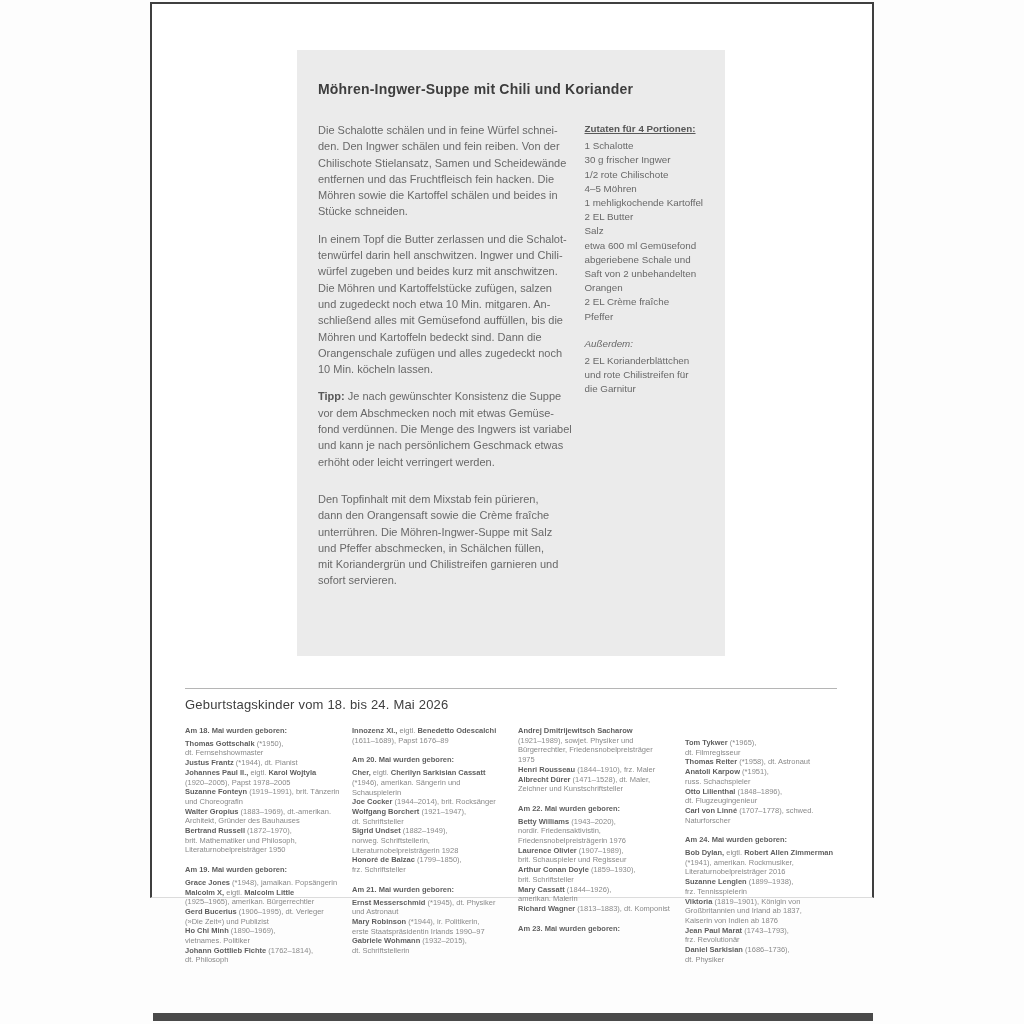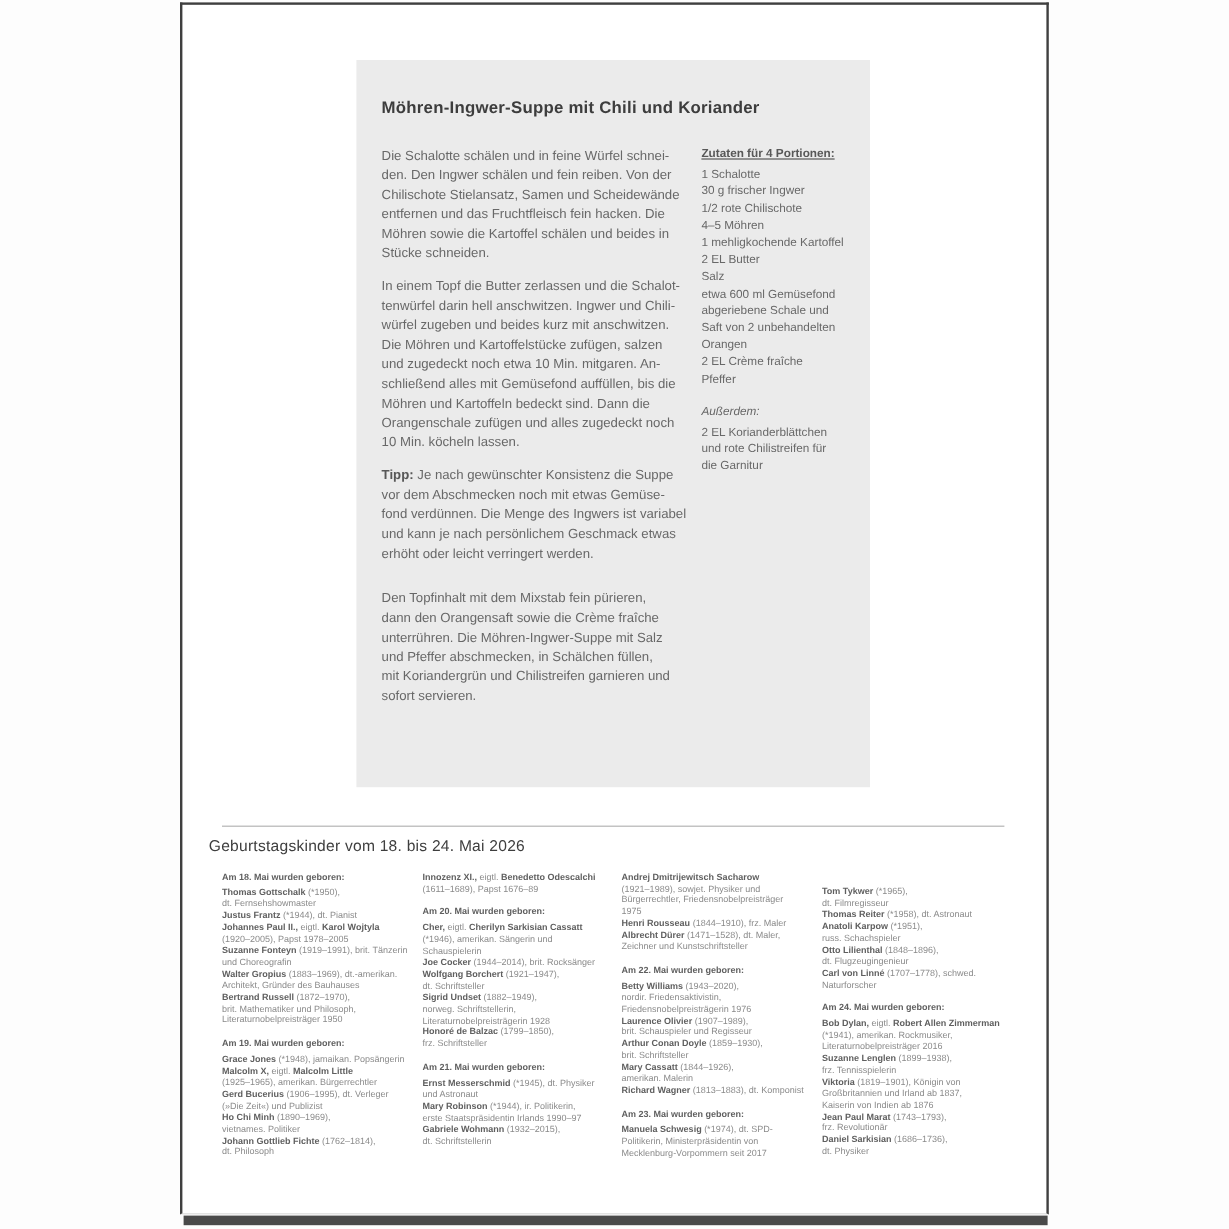--- a/index.html
+++ b/index.html
@@ -11,21 +11,21 @@
     --small_color:#8a8a8a;
     --small_bold:#5f5f5f;
     --rule:#b5b5b5;
   }
   *{margin:0;padding:0;box-sizing:border-box;}
   html,body{width:1024px;height:1024px;background:#fdfdfd;
     font-family:"Liberation Sans","DejaVu Sans",sans-serif;}
   .stage{position:relative;width:1024px;height:1024px;overflow:hidden;background:#fdfdfd;}
 
   
-  .sheet{position:absolute;left:150px;top:2px;width:724px;height:1010px;background:#ffffff;
+  .sheet{position:absolute;left:150px;top:2px;width:724px;height:896px;background:#ffffff;
     border-top:2px solid var(--sheet_edge);
     border-left:2px solid var(--sheet_edge);
     border-right:2px solid var(--sheet_edge);
     border-bottom:1px solid #dcdcdc;}
   .bottom-bar{position:absolute;left:153px;top:1013px;width:720px;height:8px;background:var(--bar);}
 
   
   .card{position:absolute;left:145px;top:46px;width:428px;height:606px;background:var(--card_bg);
     padding:31px 21px 0 21px;}
   .card-title{font-size:14px;font-weight:bold;color:var(--title_color);letter-spacing:.2px;}
@@ -36,21 +36,21 @@
   .instructions p:last-child{margin-top:21px;}
   .instructions b{font-weight:bold;color:#585858;}
   .ingredients{width:126px;font-size:9.8px;line-height:14.2px;color:var(--body_color);}
   .ing-heading{font-weight:bold;color:#585858;margin-bottom:3px;text-decoration:underline;}
   .ing-lines{white-space:pre;}
   .ing-extra-heading{font-style:italic;margin-top:13px;margin-bottom:3px;}
   .ing-extra-lines{white-space:pre;}
 
   
   .bday-rule{position:absolute;left:33px;top:684px;width:652px;height:1px;background:var(--rule);}
-  .bday-heading{position:absolute;left:22px;top:693px;font-size:13px;color:#3e3e3e;letter-spacing:.2px;}
+  .bday-heading{position:absolute;left:33px;top:693px;font-size:13px;color:#3e3e3e;letter-spacing:.2px;}
   .bday-col{position:absolute;top:722px;width:162px;font-size:7.5px;line-height:9.7px;
     color:var(--small_color);}
   .bday-col b{font-weight:bold;color:var(--small_bold);}
   .col-0{left:33px;} .col-1{left:200px;} .col-2{left:366px;} .col-3{left:533px;margin-top:12px;}
   .bday-section{margin-bottom:10px;}
   .bday-header{font-weight:bold;color:var(--small_bold);margin-bottom:3px;}
   .bday-body{white-space:pre;}
 </style>
 </head>
 <body>
@@ -191,23 +191,20 @@
 <b>Laurence Olivier</b> (1907–1989),
 brit. Schauspieler und Regisseur
 <b>Arthur Conan Doyle</b> (1859–1930),
 brit. Schriftsteller
 <b>Mary Cassatt</b> (1844–1926),
 amerikan. Malerin
 <b>Richard Wagner</b> (1813–1883), dt. Komponist</div>
         </div>
         <div class="bday-section">
           <div class="bday-header">Am 23. Mai wurden geboren:</div>
-          <div class="bday-body"><b>Manuela Schwesig</b> (*1974), dt. SPD-
-Politikerin, Ministerpräsidentin von
-Mecklenburg-Vorpommern seit 2017</div>
         </div>
       </div>
     <div class="bday-col col-3">
         <div class="bday-section">
           <div class="bday-body"><b>Tom Tykwer</b> (*1965),
 dt. Filmregisseur
 <b>Thomas Reiter</b> (*1958), dt. Astronaut
 <b>Anatoli Karpow</b> (*1951),
 russ. Schachspieler
 <b>Otto Lilienthal</b> (1848–1896),

